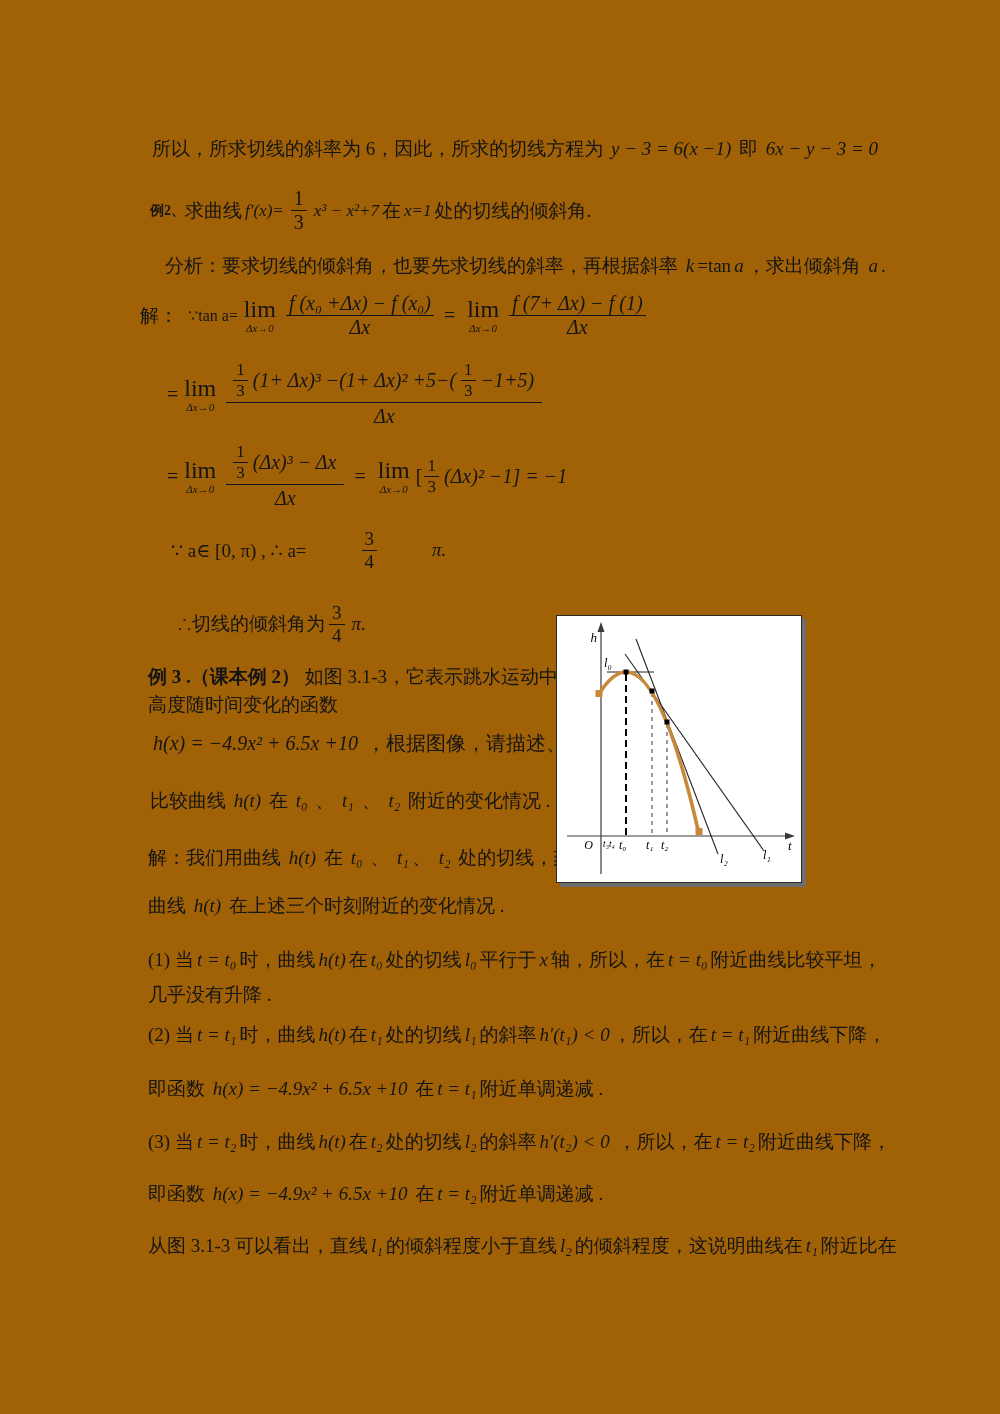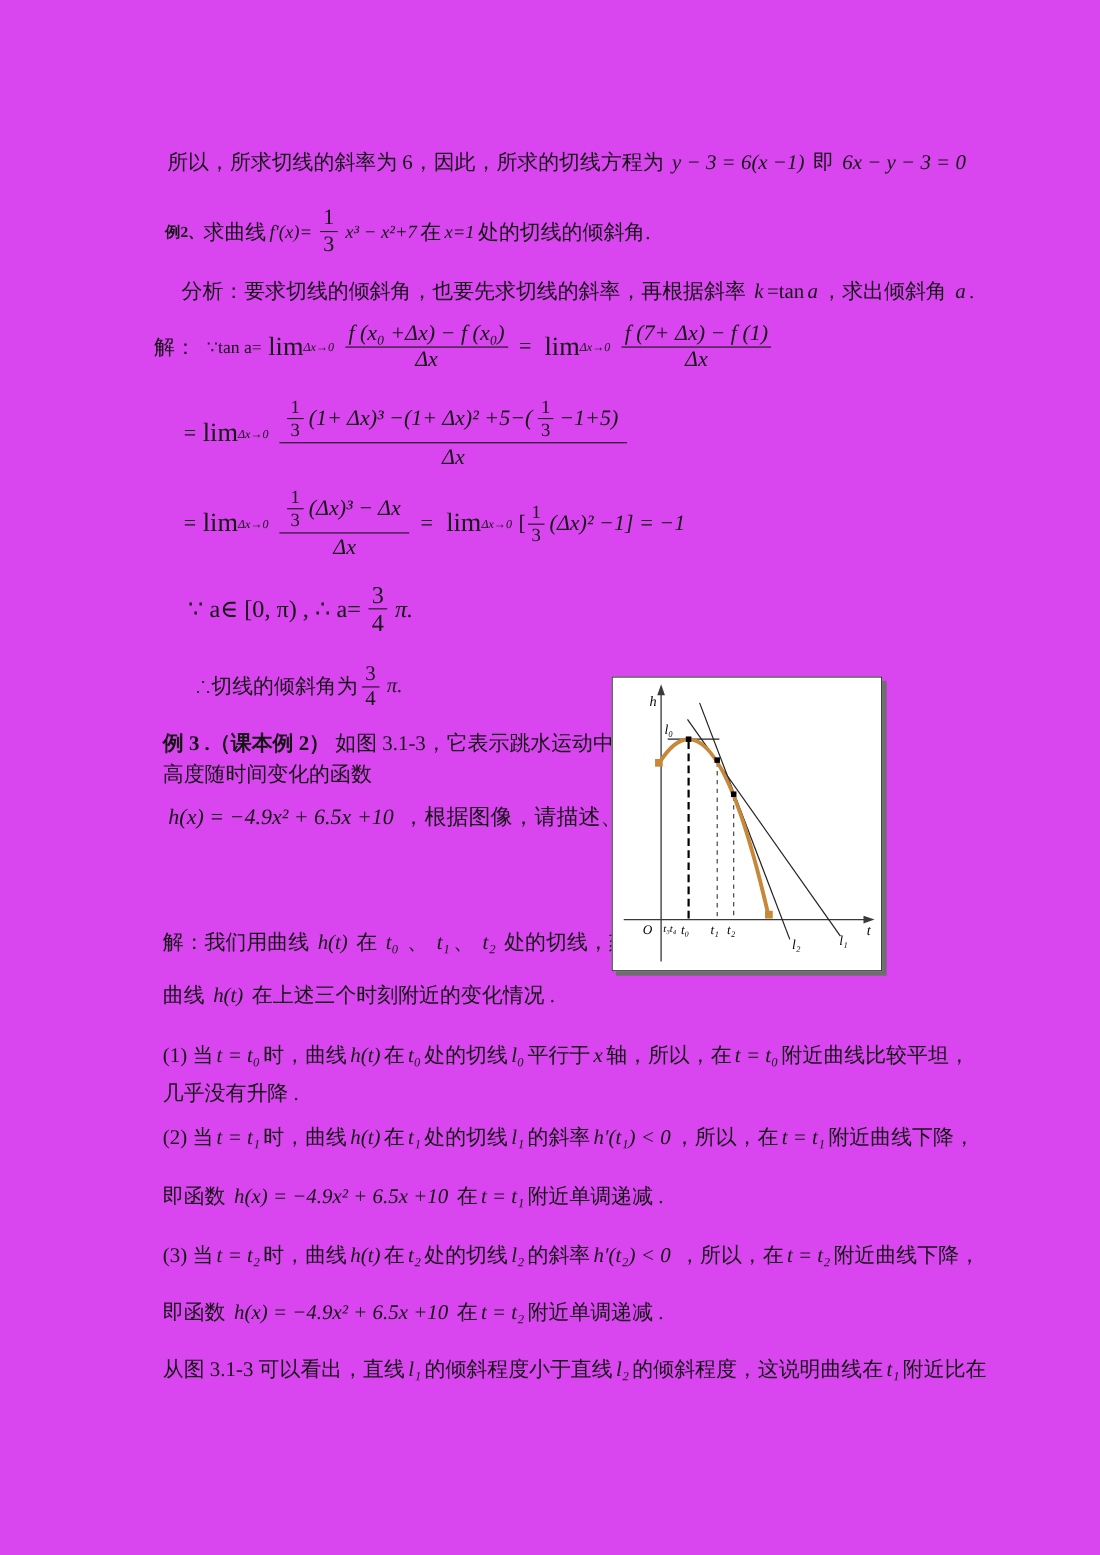--- a/index.html
+++ b/index.html
@@ -1,32 +1,32 @@
 <!DOCTYPE html>
 <html><head>
 <meta charset="utf-8">
 <style>
   html,body{margin:0;padding:0;background:#fff;}
   body{width:1000px;height:1414px;position:relative;overflow:hidden;
        font-family:"Liberation Serif","DejaVu Serif",serif;color:#141414;}
-  .page{position:absolute;inset:0;background:#d946ef;}
+  .page{position:absolute;inset:0;background:#a16207;}
   .line{position:absolute;font-size:19px;white-space:nowrap;line-height:26px;}
   .fline{position:absolute;display:flex;align-items:center;white-space:nowrap;font-size:20px;}
   .m{font-style:italic;font-family:"Liberation Serif","DejaVu Serif",serif;margin:0 3px;}
   .bseg{font-weight:bold;}
   .sm{font-size:17px;}
   .frac{display:inline-flex;flex-direction:column;align-items:center;vertical-align:middle;
         margin:0 4px;line-height:1.15;text-align:center;}
   .frac .fn{border-bottom:1.4px solid #141414;padding:0 3px;}
   .frac .fd{padding:0 3px;}
   .bfrac{display:inline-flex;flex-direction:column;align-items:center;margin:0 4px;line-height:1.15;}
   .bfrac .bfn{display:flex;align-items:center;border-bottom:1.4px solid #141414;padding:0 5px 2px 5px;}
   .bfrac .bfd{padding-top:2px;}
   .innerfrac{font-size:17px;margin:0 2px;}
-  .lim{display:inline-flex;flex-direction:row;align-items:center;margin:0 6px;line-height:1;}
+  .lim{display:inline-flex;flex-direction:column;align-items:center;margin:0 6px;line-height:1;}
   .lim .ll{font-size:24px;font-family:"Liberation Serif",serif;}
   .lim .ls{font-size:11px;margin-top:2px;font-style:italic;}
   .eqsym{margin:0 6px;}
   .figurebox{position:absolute;left:556px;top:615px;width:244px;height:266px;background:#fff;
              border:1px solid #2a2a2a;box-shadow:4px 4px 0 #6e6e6e;}
   svg text{font-family:"Liberation Serif","DejaVu Serif",serif;}
 </style>
 </head>
 <body>
 
@@ -117,41 +117,42 @@
       <span class="ls">Δx→0</span>
     </span>
     <span>[</span>
     <span class="frac innerfrac">
       <span class="fn">1</span>
       <span class="fd">3</span>
     </span>
     <span class="m">(Δx)² −1] = −1</span>
   </div>
 
-  <div class="fline" style="left:168px;top:528px;font-size:22px;">
+  <div class="fline" style="left:168px;top:528px;font-size:19px;gap:48px;">
     <span class="m" style="font-style:normal;">∵ a∈  [0,  π) ,  ∴ a=</span>
     <span class="frac">
       <span class="fn">3</span>
       <span class="fd">4</span>
     </span>
     <span class="m">π.</span>
   </div>
 
   <div class="fline" style="left:177px;top:602px;font-size:19px;align-items:center;">
     <span>∴切线的倾斜角为</span>
     <span class="frac">
       <span class="fn">3</span>
       <span class="fd">4</span>
     </span>
     <span class="m">π.</span>
   </div>
 
   <div class="line" style="left:148px;top:664px;"><span class="bseg">例 3 .（课本例 2）</span><span> 如图 3.1-3，它表示跳水运动中</span></div>
   <div class="line" style="left:148px;top:692px;"><span>高度随时间变化的函数</span></div>
   <div class="line" style="left:150px;top:730px;font-size:20px;"><span class="m">h(x) = −4.9x² + 6.5x +10</span><span> ，根据图像，请描述、</span></div>
+  <div class="line" style="left:150px;top:788px;"><span>比较曲线 </span><span class="m">h(t)</span><span> 在 </span><span class="m">t₀</span><span> 、 </span><span class="m">t₁</span><span> 、 </span><span class="m">t₂</span><span> 附近的变化情况 .</span></div>
   <div class="line" style="left:148px;top:845px;"><span>解：我们用曲线 </span><span class="m">h(t)</span><span> 在 </span><span class="m">t₀</span><span> 、 </span><span class="m">t₁</span><span>、 </span><span class="m">t₂</span><span> 处的切线，刻画</span></div>
   <div class="line" style="left:148px;top:893px;"><span>曲线 </span><span class="m">h(t)</span><span> 在上述三个时刻附近的变化情况 .</span></div>
 
   <div class="figurebox">
     <svg width="244" height="266" viewBox="0 0 244 266">
 
       <line x1="44" y1="12" x2="44" y2="258" stroke="#3a3a3a" stroke-width="1.2"></line>
       <polygon points="44,6 40.5,16 47.5,16" fill="#3a3a3a"></polygon>
       <line x1="10" y1="220" x2="232" y2="220" stroke="#3a3a3a" stroke-width="1.2"></line>
       <polygon points="238,220 228,216.5 228,223.5" fill="#3a3a3a"></polygon>

